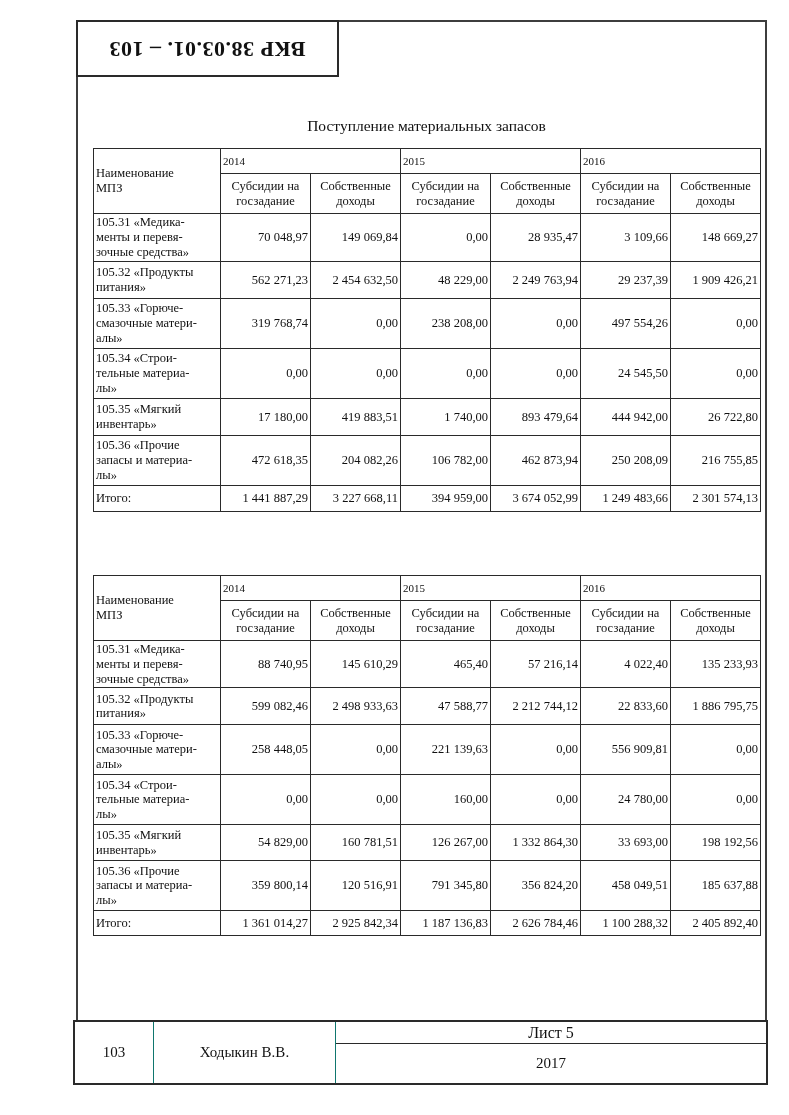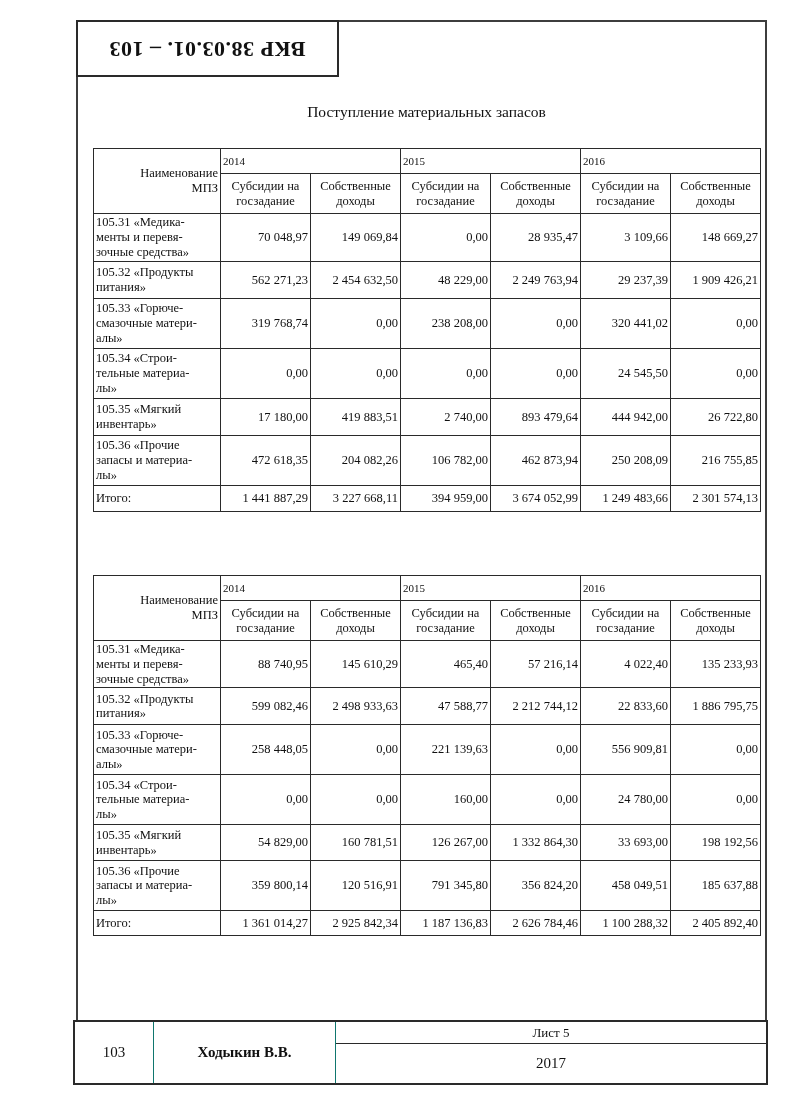--- a/index.html
+++ b/index.html
@@ -8,42 +8,42 @@
   
   .frame-top{position:absolute;left:76px;top:20px;width:691px;height:0;border-top:2px solid #3d3d3d;}
   .frame-left{position:absolute;left:76px;top:20px;width:0;height:1002px;border-left:2px solid #3d3d3d;}
   .frame-right{position:absolute;left:765px;top:20px;width:0;height:1002px;border-left:2px solid #3d3d3d;}
   
   .stamp-box{position:absolute;left:76px;top:20px;width:263px;height:57px;border:2px solid #2a2a2a;
              background:#fff;display:flex;align-items:center;justify-content:center;box-sizing:border-box;}
   .stamp-text{transform:rotate(180deg);font-weight:bold;font-size:22px;white-space:nowrap;letter-spacing:.5px;}
   
   .table-title{position:absolute;left:93px;width:667px;text-align:center;font-size:15.5px;}
-  #title1{top:103px;}
+  #title1{top:117px;}
   #title2{top:530px;}
   
   .data-table{position:absolute;left:93px;width:667px;border-collapse:collapse;table-layout:fixed;
               font-size:12.5px;line-height:1.18;}
   #table1{top:148px;}
   #table2{top:575px;}
   .data-table th,.data-table td{border:1px solid #2a2a2a;padding:1px 2px;font-weight:normal;vertical-align:middle;}
   .year-cell{text-align:left;font-size:11px;}
   .sub-cell{text-align:center;white-space:pre-line;}
-  .name-head{text-align:right;white-space:pre-line;}
+  .name-head{text-align:left;white-space:pre-line;}
   .name-cell{text-align:left;white-space:pre-line;padding-left:4px;}
   .num-cell{text-align:right;padding-right:6px;white-space:nowrap;}
   
   .footer{position:absolute;left:73px;top:1020px;width:695px;height:65px;border:2px solid #2a2a2a;
           display:flex;font-size:15px;box-sizing:border-box;background:#fff;}
   .f-cell{display:flex;align-items:center;justify-content:center;border-right:1px solid #0f766e;box-sizing:border-box;}
   .f-num{width:79px;}
   .f-title{width:356px;}
-  .f-author{width:182px;font-weight:bold;}
+  .f-author{width:182px;}
   .f-right{flex:1;display:flex;flex-direction:column;border-right:none;}
-  .f-sheet{height:22px;border-bottom:1px solid #2a2a2a;display:flex;align-items:center;justify-content:center;font-size:13px;box-sizing:border-box;}
+  .f-sheet{height:22px;border-bottom:1px solid #2a2a2a;display:flex;align-items:center;justify-content:center;font-size:16px;box-sizing:border-box;}
   .f-year{flex:1;display:flex;align-items:center;justify-content:center;}
 </style>
 </head>
 <body>
 
 <div class="page">
 
   <div class="frame-top"></div>
   <div class="frame-left"></div>
   <div class="frame-right"></div>
@@ -110,40 +110,40 @@
         <td class="num-cell">1 909 426,21</td>
       </tr>
       <tr style="height:50px">
         <td class="name-cell">105.33 «Горюче-
 смазочные матери-
 алы»</td>
         <td class="num-cell">319 768,74</td>
         <td class="num-cell">0,00</td>
         <td class="num-cell">238 208,00</td>
         <td class="num-cell">0,00</td>
-        <td class="num-cell">320 441,02</td>
+        <td class="num-cell">497 554,26</td>
         <td class="num-cell">0,00</td>
       </tr>
       <tr style="height:50px">
         <td class="name-cell">105.34 «Строи-
 тельные материа-
 лы»</td>
         <td class="num-cell">0,00</td>
         <td class="num-cell">0,00</td>
         <td class="num-cell">0,00</td>
         <td class="num-cell">0,00</td>
         <td class="num-cell">24 545,50</td>
         <td class="num-cell">0,00</td>
       </tr>
       <tr style="height:37px">
         <td class="name-cell">105.35 «Мягкий
 инвентарь»</td>
         <td class="num-cell">17 180,00</td>
         <td class="num-cell">419 883,51</td>
-        <td class="num-cell">2 740,00</td>
+        <td class="num-cell">1 740,00</td>
         <td class="num-cell">893 479,64</td>
         <td class="num-cell">444 942,00</td>
         <td class="num-cell">26 722,80</td>
       </tr>
       <tr style="height:50px">
         <td class="name-cell">105.36 «Прочие
 запасы и материа-
 лы»</td>
         <td class="num-cell">472 618,35</td>
         <td class="num-cell">204 082,26</td>

